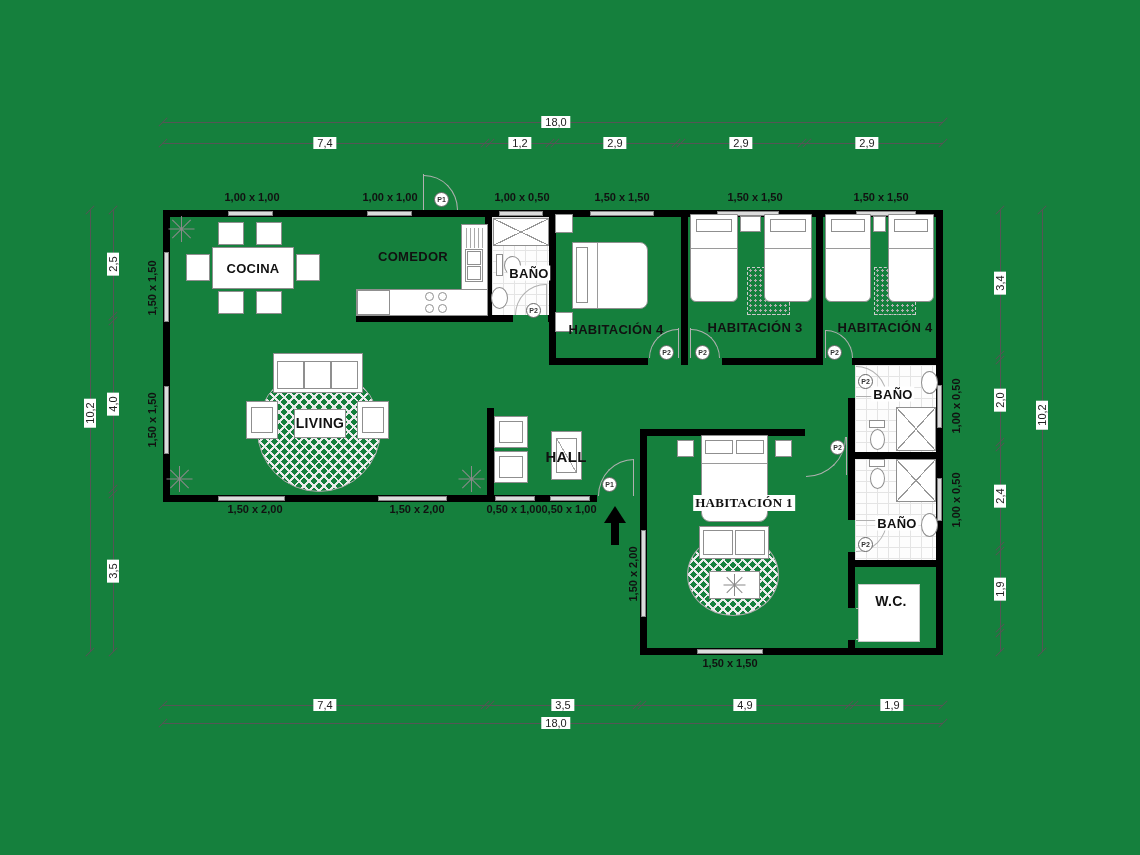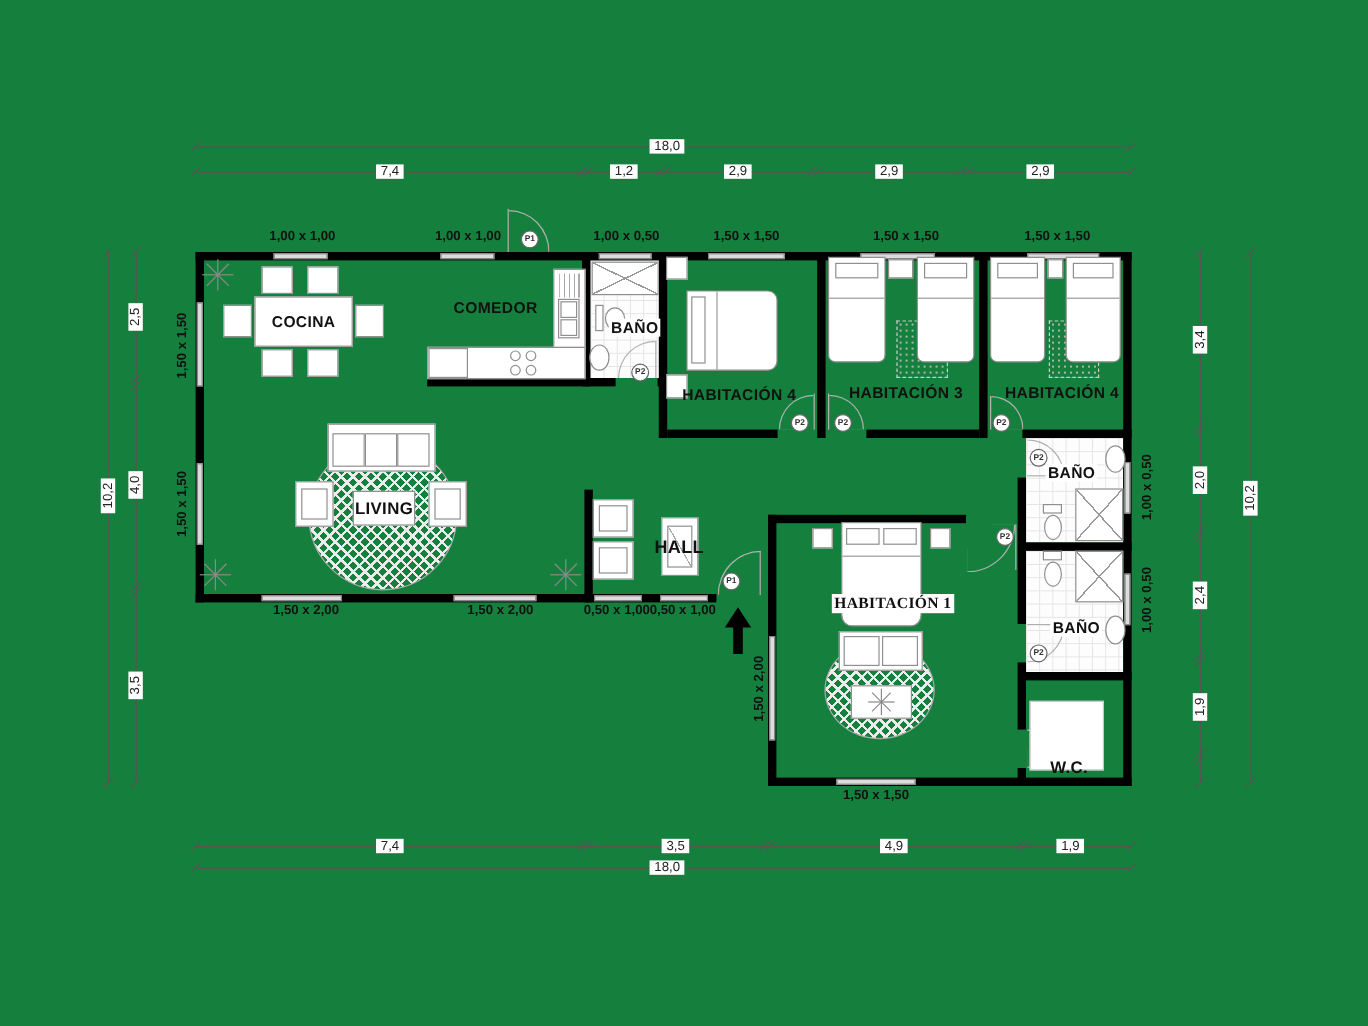--- a/index.html
+++ b/index.html
@@ -320,21 +320,21 @@
   <div class="oval" style="left:921px;top:371px;width:17px;height:23px;"></div>
   <div class="lbl bg" style="left:893px;top:394px;font-size:13px;">BAÑO</div>
 
   <div class="x" style="left:896px;top:459px;width:40px;height:43px;"></div>
   <div class="f" style="left:869px;top:459px;width:16px;height:8px;"></div>
   <div class="oval" style="left:870px;top:468px;width:15px;height:21px;"></div>
   <div class="oval" style="left:921px;top:513px;width:17px;height:24px;"></div>
   <div class="lbl bg" style="left:897px;top:523px;font-size:13px;">BAÑO</div>
 
   <div class="f" style="left:858px;top:584px;width:62px;height:58px;border-color:#c8c8c8;"></div>
-  <div class="lbl" style="left:891px;top:601px;font-size:14px;margin-top:38px;">W.C.</div>
+  <div class="lbl" style="left:891px;top:601px;font-size:14px;">W.C.</div>
 
   <div class="plant" style="left:168px;top:216px;width:26px;height:26px;">
     <i></i>
       <i style="transform:rotate(45deg);transform-origin:center;"></i>
       <i style="transform:rotate(90deg);transform-origin:center;"></i>
       <i style="transform:rotate(135deg);transform-origin:center;"></i>
   </div>
   <div class="plant" style="left:166px;top:466px;width:26px;height:26px;">
     <i></i>
       <i style="transform:rotate(45deg);transform-origin:center;"></i>

